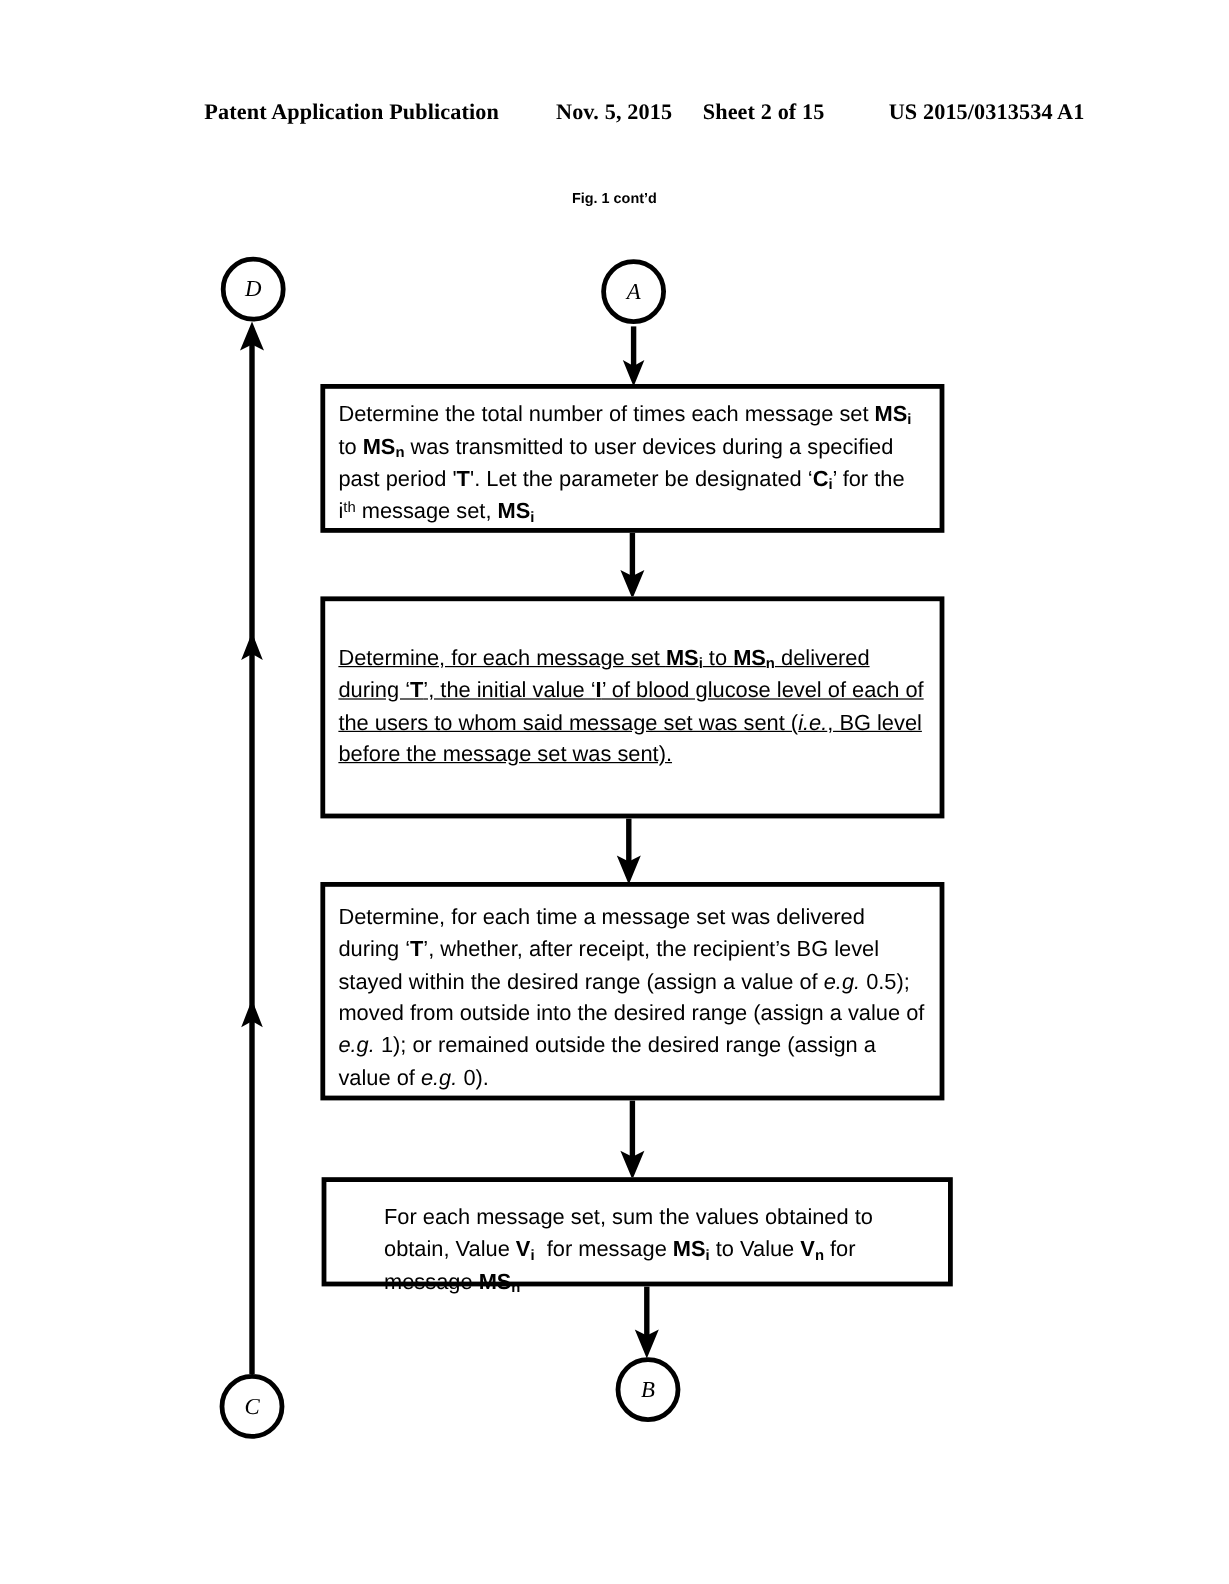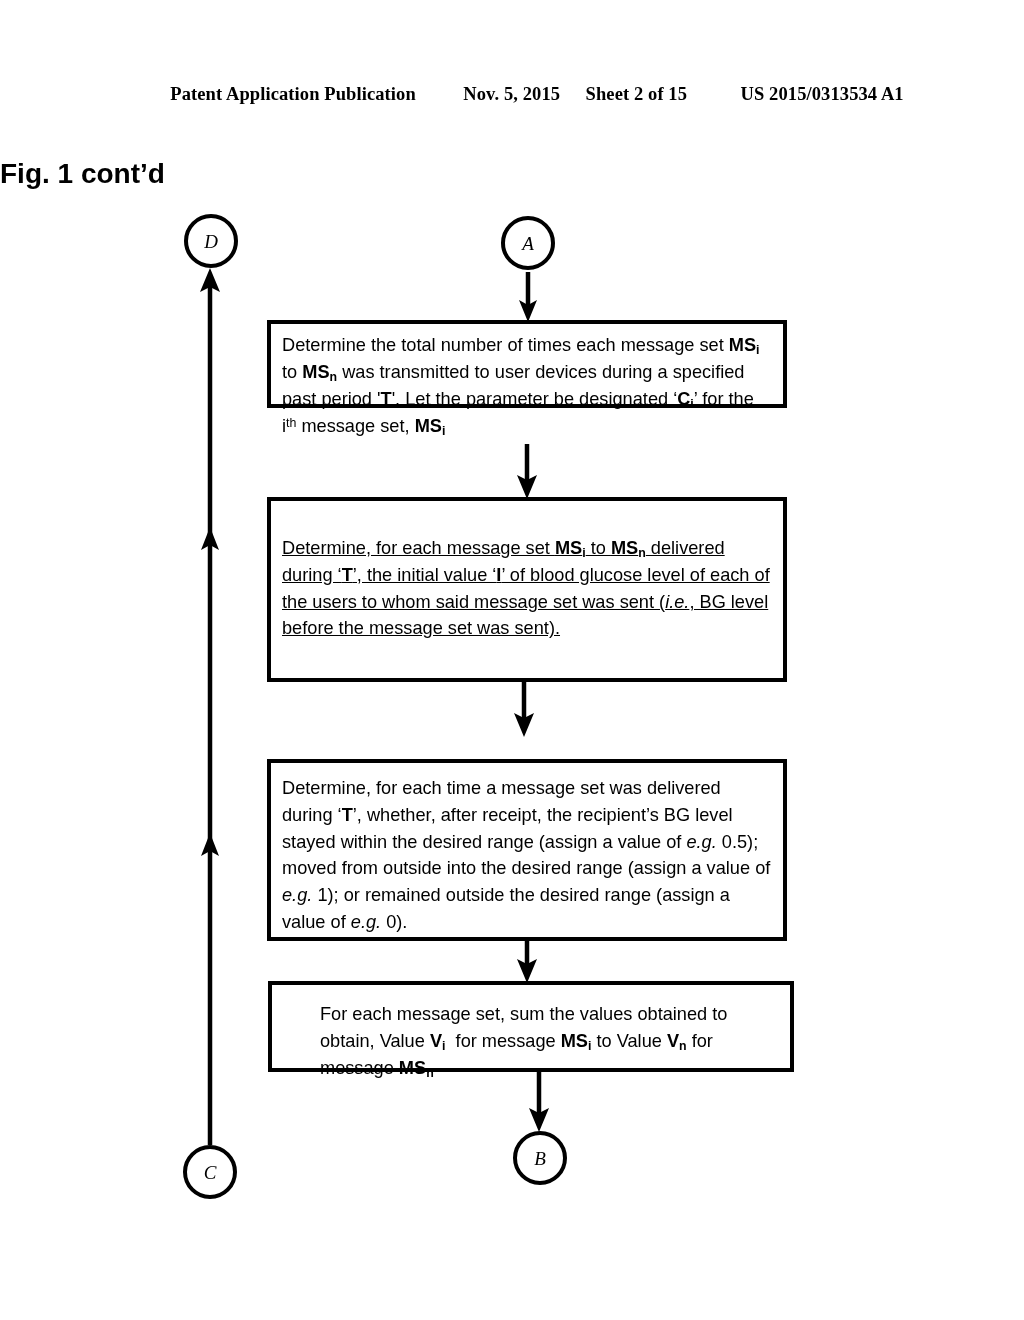--- a/index.html
+++ b/index.html
@@ -34,23 +34,24 @@
   .gap-lg { display: inline-block; width: 38px; }
   .gap-md { display: inline-block; width: 16px; }
   .gap-xl { display: inline-block; width: 44px; }
 
   
   #figure-title {
     position: absolute;
     left: 0;
     top: 158px;
     width: 1024px;
+    text-align: center;
     font-family: "Liberation Sans", sans-serif;
     font-weight: bold;
-    font-size: 28px;
+    font-size: 12px;
   }
 
   
   #flow-svg {
     position: absolute;
     left: 0;
     top: 0;
     width: 1024px;
     height: 1320px;
   }
@@ -87,27 +88,27 @@
     z-index: 2;
     font-size: 18.2px;
     line-height: 1.47;
     color: #000;
   }
   .proc-box .body {
     padding: 0 11px;
   }
   .proc-box p { margin: 0; }
 
-  #box-1 { left: 267px; top: 320px; width: 520px; height: 88px; }
+  #box-1 { left: 267px; top: 320px; width: 520px; height: 124px; }
   #box-1 .body { padding-top: 8px; }
 
   #box-2 { left: 267px; top: 497px; width: 520px; height: 185px; }
   #box-2 .body { padding-top: 34px; text-decoration: underline; }
 
-  #box-3 { left: 267px; top: 759px; width: 520px; height: 182px; }
+  #box-3 { left: 267px; top: 735px; width: 520px; height: 182px; }
   #box-3 .body { padding-top: 12px; }
 
   #box-4 { left: 268px; top: 981px; width: 526px; height: 91px; }
   #box-4 .body { padding-top: 16px; padding-left: 48px; }
 
   b { font-weight: bold; }
   i { font-style: italic; }
   sub { font-size: 0.68em; vertical-align: -0.22em; font-weight: inherit; }
   sup { font-size: 0.68em; vertical-align: 0.42em; font-weight: inherit; }
 </style>

